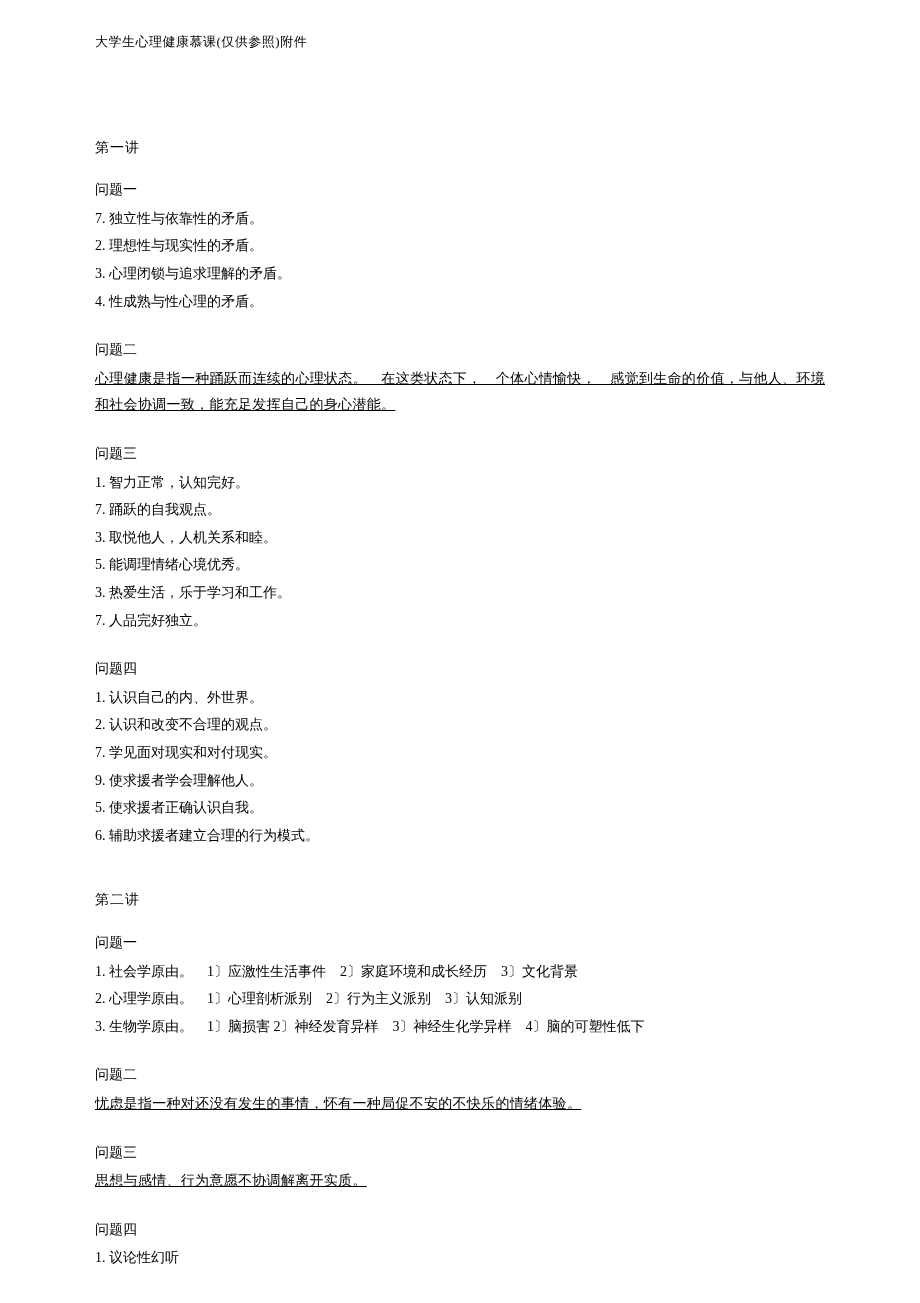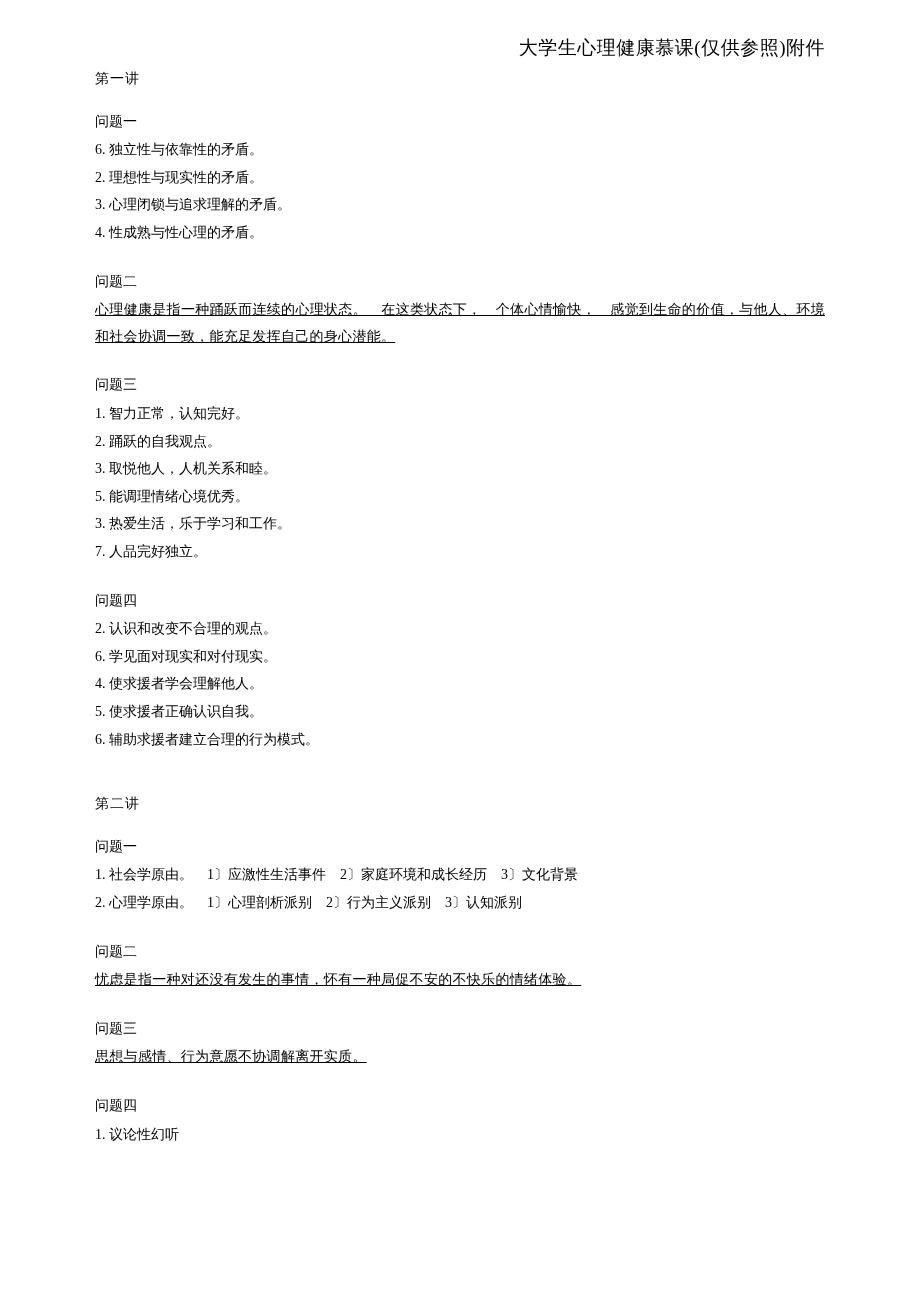--- a/index.html
+++ b/index.html
@@ -11,22 +11,23 @@
       font-family: "SimSun", "宋体", serif;
       background: #ffffff;
       width: 920px;
       min-height: 1303px;
       padding: 30px 95px 40px 95px;
       color: #000000;
       font-size: 14px;
       line-height: 1.9;
     }
     .header {
-      text-align: right;
-      font-size: 19px;
+      text-align: left;
+      font-size: 13px;
+      margin-bottom: 80px;
       letter-spacing: 0.5px;
     }
     .section-title {
       font-size: 14px;
       margin-bottom: 16px;
       letter-spacing: 1px;
     }
     .question-label {
       font-size: 14px;
       margin-bottom: 2px;
@@ -52,64 +53,66 @@
   </style>
 </head>
 <body>
 
 <div class="header">大学生心理健康慕课(仅供参照)附件</div>
 
 <div class="section-title">第一讲</div>
 
 <div>
   <div class="question-label">问题一</div>
-  <div class="item">6. 独立性与依靠性的矛盾。</div>
+  <div class="item">7. 独立性与依靠性的矛盾。</div>
   <div class="item">2. 理想性与现实性的矛盾。</div>
   <div class="item">3. 心理闭锁与追求理解的矛盾。</div>
   <div class="item">4. 性成熟与性心理的矛盾。</div>
 </div>
 
 <div class="section-gap"></div>
 
 <div>
   <div class="question-label">问题二</div>
   <div class="paragraph">心理健康是指一种踊跃而连续的心理状态。　在这类状态下，　个体心情愉快，　感觉到生命的价值，与他人、环境和社会协调一致，能充足发挥自己的身心潜能。</div>
 </div>
 
 <div class="section-gap"></div>
 
 <div>
   <div class="question-label">问题三</div>
   <div class="item">1. 智力正常，认知完好。</div>
-  <div class="item">2. 踊跃的自我观点。</div>
+  <div class="item">7. 踊跃的自我观点。</div>
   <div class="item">3. 取悦他人，人机关系和睦。</div>
   <div class="item">5. 能调理情绪心境优秀。</div>
   <div class="item">3. 热爱生活，乐于学习和工作。</div>
   <div class="item">7. 人品完好独立。</div>
 </div>
 
 <div class="section-gap"></div>
 
 <div>
   <div class="question-label">问题四</div>
+  <div class="item">1. 认识自己的内、外世界。</div>
   <div class="item">2. 认识和改变不合理的观点。</div>
-  <div class="item">6. 学见面对现实和对付现实。</div>
-  <div class="item">4. 使求援者学会理解他人。</div>
+  <div class="item">7. 学见面对现实和对付现实。</div>
+  <div class="item">9. 使求援者学会理解他人。</div>
   <div class="item">5. 使求援者正确认识自我。</div>
   <div class="item">6. 辅助求援者建立合理的行为模式。</div>
 </div>
 
 <div class="big-gap"></div>
 
 <div class="section-title">第二讲</div>
 
 <div>
   <div class="question-label">问题一</div>
   <div class="item">1. 社会学原由。　1〕应激性生活事件　2〕家庭环境和成长经历　3〕文化背景</div>
   <div class="item">2. 心理学原由。　1〕心理剖析派别　2〕行为主义派别　3〕认知派别</div>
+  <div class="item">3. 生物学原由。　1〕脑损害  2〕神经发育异样　3〕神经生化学异样　4〕脑的可塑性低下</div>
 </div>
 
 <div class="section-gap"></div>
 
 <div>
   <div class="question-label">问题二</div>
   <div class="paragraph">忧虑是指一种对还没有发生的事情，怀有一种局促不安的不快乐的情绪体验。</div>
 </div>
 
 <div class="section-gap"></div>

